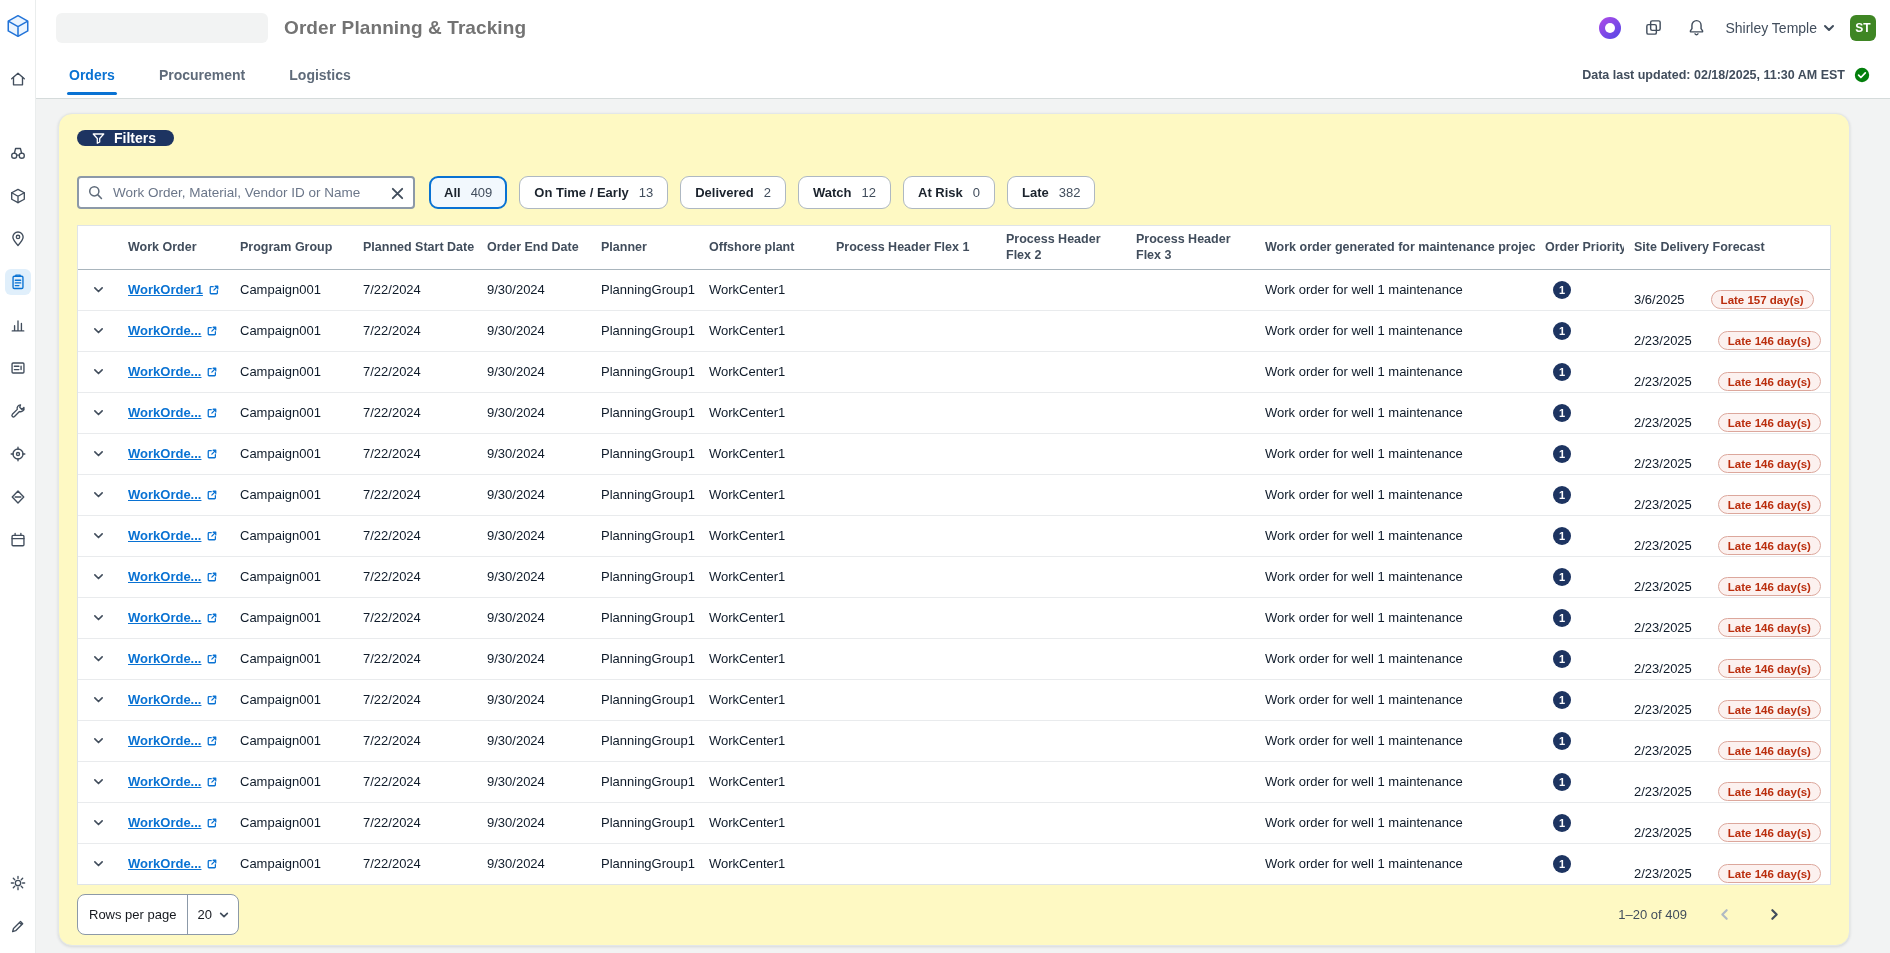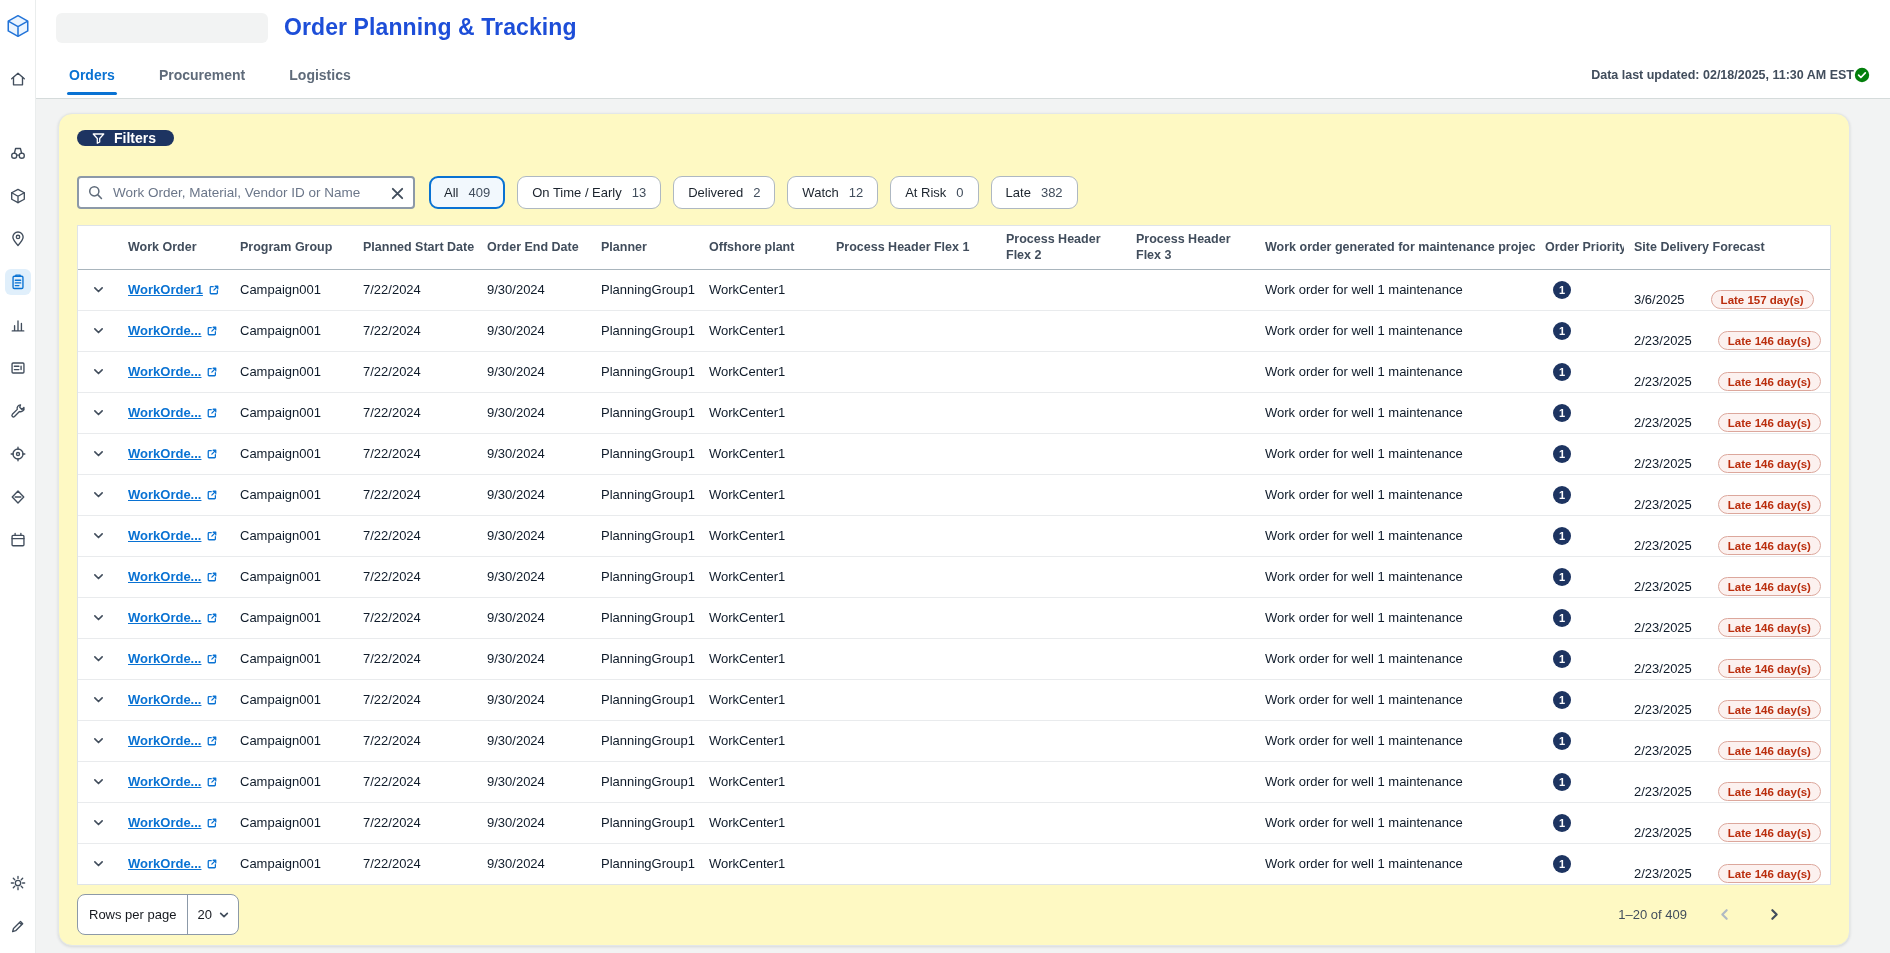--- a/index.html
+++ b/index.html
@@ -16,58 +16,58 @@
   .side-btn svg { width: 18px; height: 18px; stroke: #414d5c; fill: none; stroke-width: 1.5; stroke-linecap: round; stroke-linejoin: round; }
   .side-btn.selected { background: #e0effb; }
   .side-btn.selected svg { stroke: #0972d3; }
   .side-bottom { margin-top: auto; display: flex; flex-direction: column; align-items: center; gap: 17px; }
 
   
   .main { flex: 1; display: flex; flex-direction: column; min-width: 0; }
 
   .topbar { height: 55px; background: #fff; display: flex; align-items: center; padding: 0 14px 0 20px; flex: 0 0 55px; }
   .skeleton { width: 212px; height: 30px; border-radius: 6px; background: #f2f3f3; margin-right: 16px; }
-  .page-title { font-size: 23px; font-weight: 700; color: #1d4ed8; letter-spacing: .1px; }
+  .page-title { font-size: 19px; font-weight: 700; color: #737373; letter-spacing: .1px; }
   .topbar-right { margin-left: auto; display: flex; align-items: center; gap: 15px; }
   .icon-btn { width: 28px; height: 28px; border: none; background: transparent; display: flex; align-items: center; justify-content: center; cursor: pointer; }
   .icon-btn svg { width: 19px; height: 19px; stroke: #414d5c; fill: none; stroke-width: 1.5; stroke-linecap: round; stroke-linejoin: round; }
   .q-donut { width: 22px; height: 22px; border-radius: 50%; background: linear-gradient(140deg,#b14be8,#5147e5); position: relative; }
   .q-donut::after { content: ""; position: absolute; inset: 6px; border-radius: 50%; background: #fff; }
   .user-menu { display: flex; align-items: center; gap: 6px; cursor: pointer; }
   .user-name { font-size: 14px; color: #414d5c; }
   .user-menu svg { width: 12px; height: 12px; stroke: #414d5c; fill: none; stroke-width: 2; stroke-linecap: round; stroke-linejoin: round; }
   .avatar { width: 26px; height: 26px; border-radius: 6px; background: #3f8624; color: #fff; font-size: 12px; font-weight: 700; display: flex; align-items: center; justify-content: center; cursor: pointer; }
 
   
   .tabstrip { height: 44px; background: #fff; border-bottom: 1px solid #d5dbdb; display: flex; align-items: center; padding: 0 20px 4px 31px; flex: 0 0 44px; }
   .tabs { display: flex; gap: 40px; height: 100%; }
   .tab { position: relative; display: flex; align-items: center; height: 100%; font-size: 14px; font-weight: 700; color: #5f6b7a; cursor: pointer; padding: 0 2px; }
   .tab.active { color: #0972d3; }
   .tab.active::after { content: ""; position: absolute; left: 0; right: 0; bottom: -1px; height: 3px; background: #0972d3; border-radius: 2px; }
-  .status-right { margin-left: auto; display: flex; align-items: center; gap: 0; }
+  .status-right { margin-left: auto; display: flex; align-items: center; gap: 9px; }
   .updated-text { font-size: 12.5px; font-weight: 700; color: #414d5c; }
 
   
   .content { flex: 1; padding: 14px 40px 7px 22px; min-height: 0; }
   .card { background: #fef9c3; height: 100%; border: 1px solid #e3e7e9; border-radius: 14px; box-shadow: 0 1px 3px rgba(0,28,36,.12); padding: 8px 18px 10px; display: flex; flex-direction: column; min-height: 0; }
 
   .filters-btn { align-self: flex-start; margin-top: 8px; height: 34px; display: inline-flex; align-items: center; gap: 8px; background: #1d3461; color: #fff; border: none; border-radius: 17px; padding: 0 18px 0 14px; font-size: 14px; font-weight: 700; cursor: pointer; font-family: inherit; }
   .filters-btn svg { width: 15px; height: 15px; stroke: #fff; fill: none; stroke-width: 1.7; stroke-linejoin: round; }
 
   .search-row { margin-top: 30px; display: flex; align-items: center; gap: 14px; }
   .search-box { position: relative; width: 338px; flex: 0 0 338px; }
   .search-box input { width: 100%; height: 33px; border: 2px solid #8c99a8; border-radius: 4px; padding: 0 32px 0 34px; font-size: 13.5px; font-family: inherit; color: #16191f; outline: none; }
   .search-box input::placeholder { color: #6b7689; }
   .search-glyph { position: absolute; left: 10px; top: 8px; width: 17px; height: 17px; stroke: #5f6b7a; fill: none; stroke-width: 1.8; stroke-linecap: round; }
   .clear-btn { position: absolute; right: 6px; top: 5px; width: 24px; height: 24px; border: none; background: transparent; cursor: pointer; display: flex; align-items: center; justify-content: center; }
   .clear-btn svg { width: 15px; height: 15px; stroke: #414d5c; stroke-width: 2; stroke-linecap: round; }
 
   .chips { display: flex; gap: 12px; align-items: center; }
   .chip { height: 33px; display: inline-flex; align-items: center; gap: 10px; padding: 0 14px; background: #fff; border: 1px solid #aeb8c2; border-radius: 9px; cursor: pointer; font-family: inherit; }
-  .chip .chip-label { font-size: 13px; font-weight: 400; color: #1b232d; white-space: nowrap; }
+  .chip .chip-label { font-size: 13px; font-weight: 700; color: #1b232d; white-space: nowrap; }
   .chip .chip-count { font-size: 13px; color: #414d5c; }
   .chip.selected { border: 2px solid #0972d3; background: #f2f8fd; padding: 0 13px; }
 
   
   .table-wrap { margin-top: 16px; border: 1px solid #dfe4e8; }
   table { width: 100%; border-collapse: collapse; table-layout: fixed; }
   th { text-align: left; font-size: 12.5px; font-weight: 700; color: #414d5c; padding: 5px 10px; height: 42px; vertical-align: middle; border-bottom: 1px solid #a9b5bd; background: #fff; white-space: nowrap; overflow: hidden; line-height: 1.3; }
   th.wrap { white-space: normal; }
   td { font-size: 13px; color: #0f1b2a; padding: 0 10px; height: 41px; border-bottom: 1px solid #e9ebed; vertical-align: middle; white-space: nowrap; overflow: hidden; background: #fff; }
   tr:last-child td { border-bottom: none; }
@@ -188,20 +188,44 @@
           </svg>
         </button>
     </div>
   </aside>
 
   <div class="main">
 
     <header class="topbar">
       <div class="skeleton"></div>
       <h1 class="page-title">Order Planning &amp; Tracking</h1>
+      <div class="topbar-right">
+        <button class="icon-btn">
+            <span class="q-donut"></span>
+          </button>
+        <button class="icon-btn">
+            <svg viewBox="0 0 20 20">
+              <rect x="7" y="3" width="10" height="10" rx="1.6"></rect>
+              <rect x="3" y="7" width="10" height="10" rx="1.6"></rect>
+            </svg>
+          </button>
+        <button class="icon-btn">
+            <svg viewBox="0 0 20 20">
+              <path d="M10 2.8a4.8 4.8 0 0 0-4.8 4.8v3.6L3.6 13.6v1h12.8v-1l-1.6-2.4V7.6A4.8 4.8 0 0 0 10 2.8z"></path>
+              <path d="M8.4 16.6a1.8 1.8 0 0 0 3.2 0"></path>
+            </svg>
+          </button>
+        <div class="user-menu">
+          <span class="user-name">Shirley Temple</span>
+          <svg viewBox="0 0 12 12">
+              <path d="M2 4l4 4 4-4"></path>
+            </svg>
+        </div>
+        <div class="avatar">ST</div>
+      </div>
     </header>
 
     <div class="tabstrip">
       <div class="tabs">
         <div class="tab active">Orders</div>
         <div class="tab">Procurement</div>
         <div class="tab">Logistics</div>
       </div>
       <div class="status-right">
         <span class="updated-text">Data last updated: 02/18/2025, 11:30 AM EST</span>

